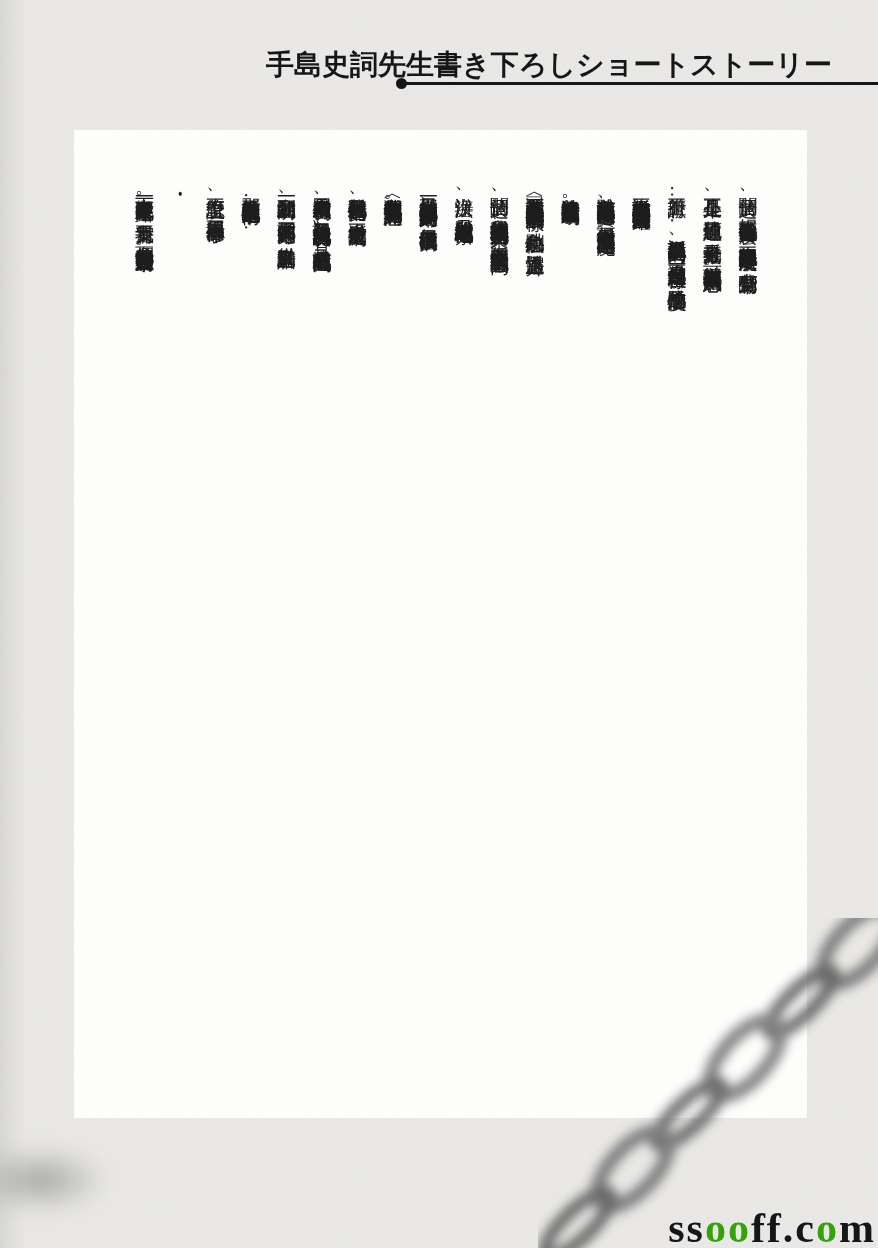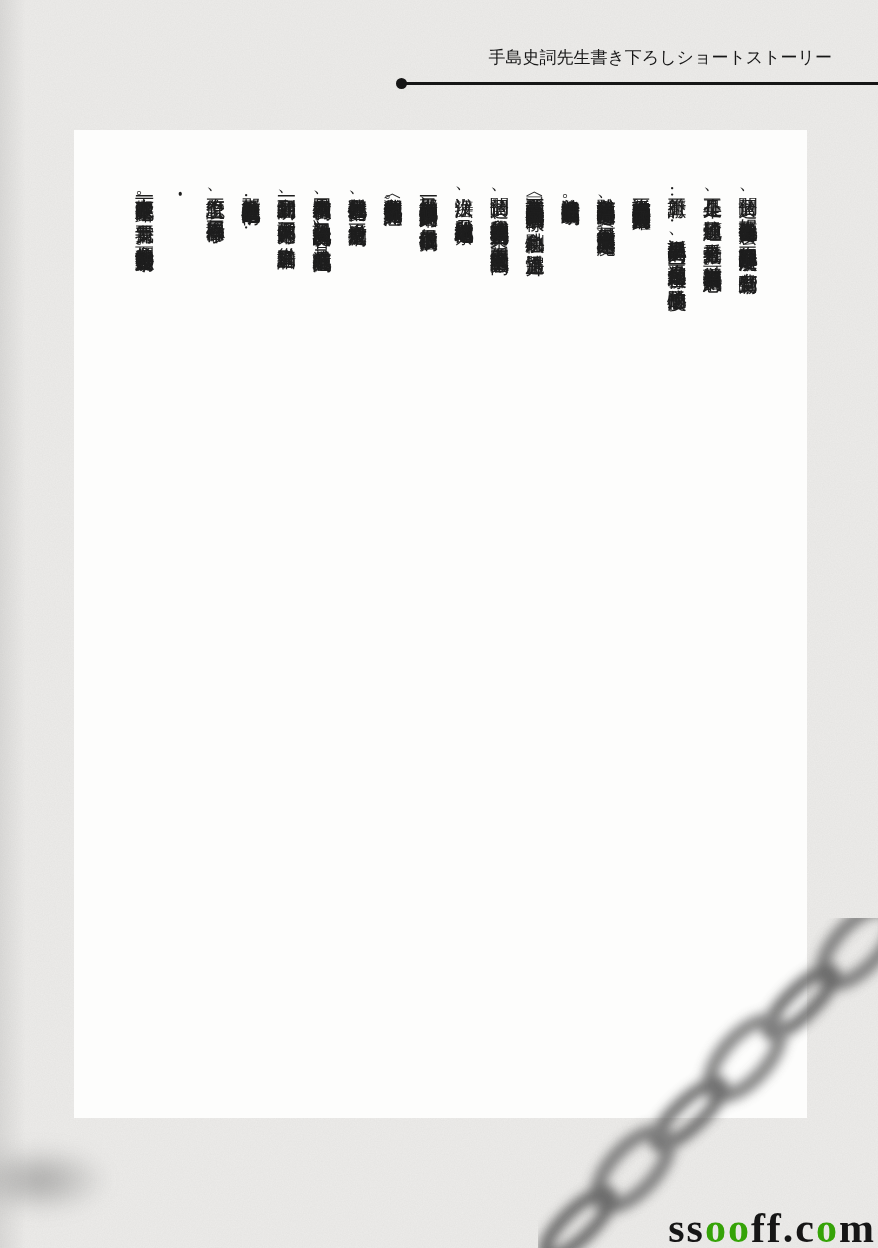--- a/index.html
+++ b/index.html
@@ -36,22 +36,22 @@
     left: 74px; top: 130px;
     width: 733px; height: 988px;
     background: #fdfdfc;
     z-index: 3;
   }
   
   .header-title {
     position: absolute;
     top: 46px; right: 46px;
     font-family: "Liberation Sans", sans-serif;
-    font-weight: 400;
-    font-size: 17px;
+    font-weight: 700;
+    font-size: 28px;
     letter-spacing: 0px;
     color: #161616;
     white-space: nowrap;
     z-index: 6;
     margin-left: 10px;
   }
   .header-rule {
     position: absolute;
     top: 82px; left: 401px; right: 0;
     height: 3px;

